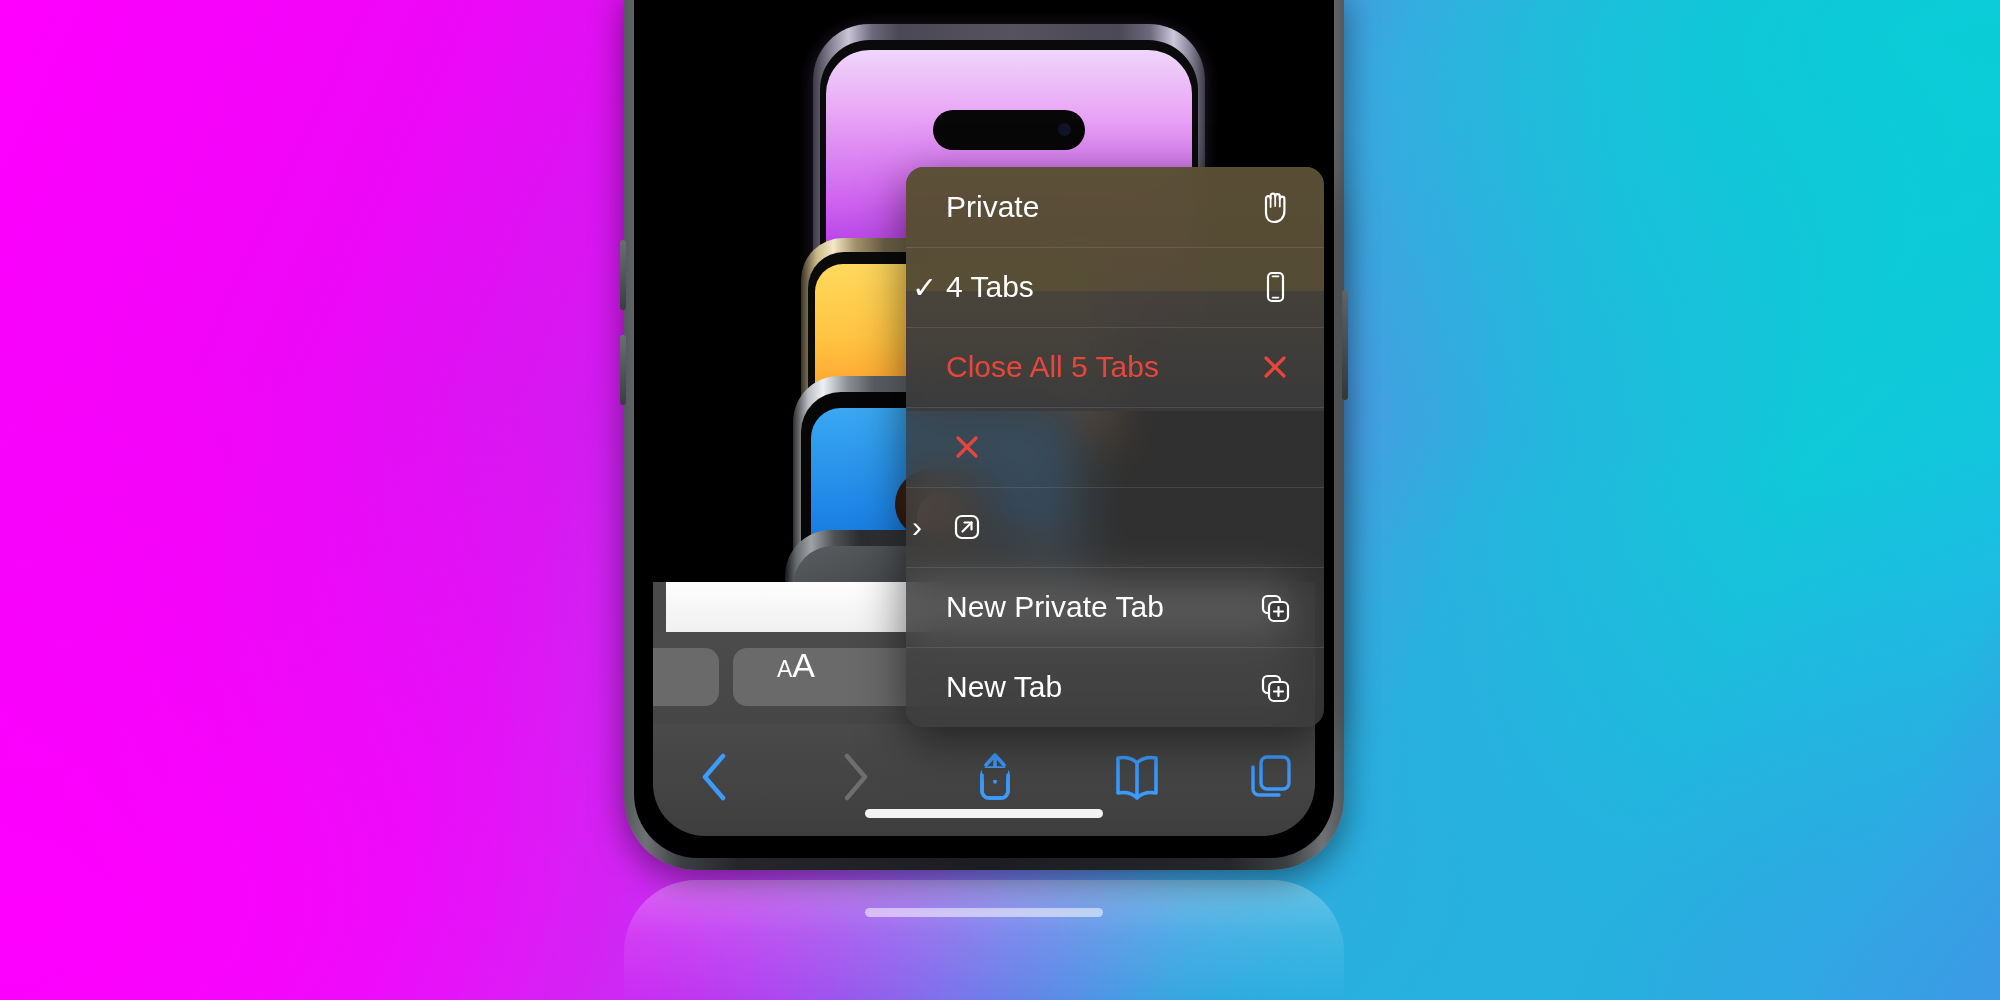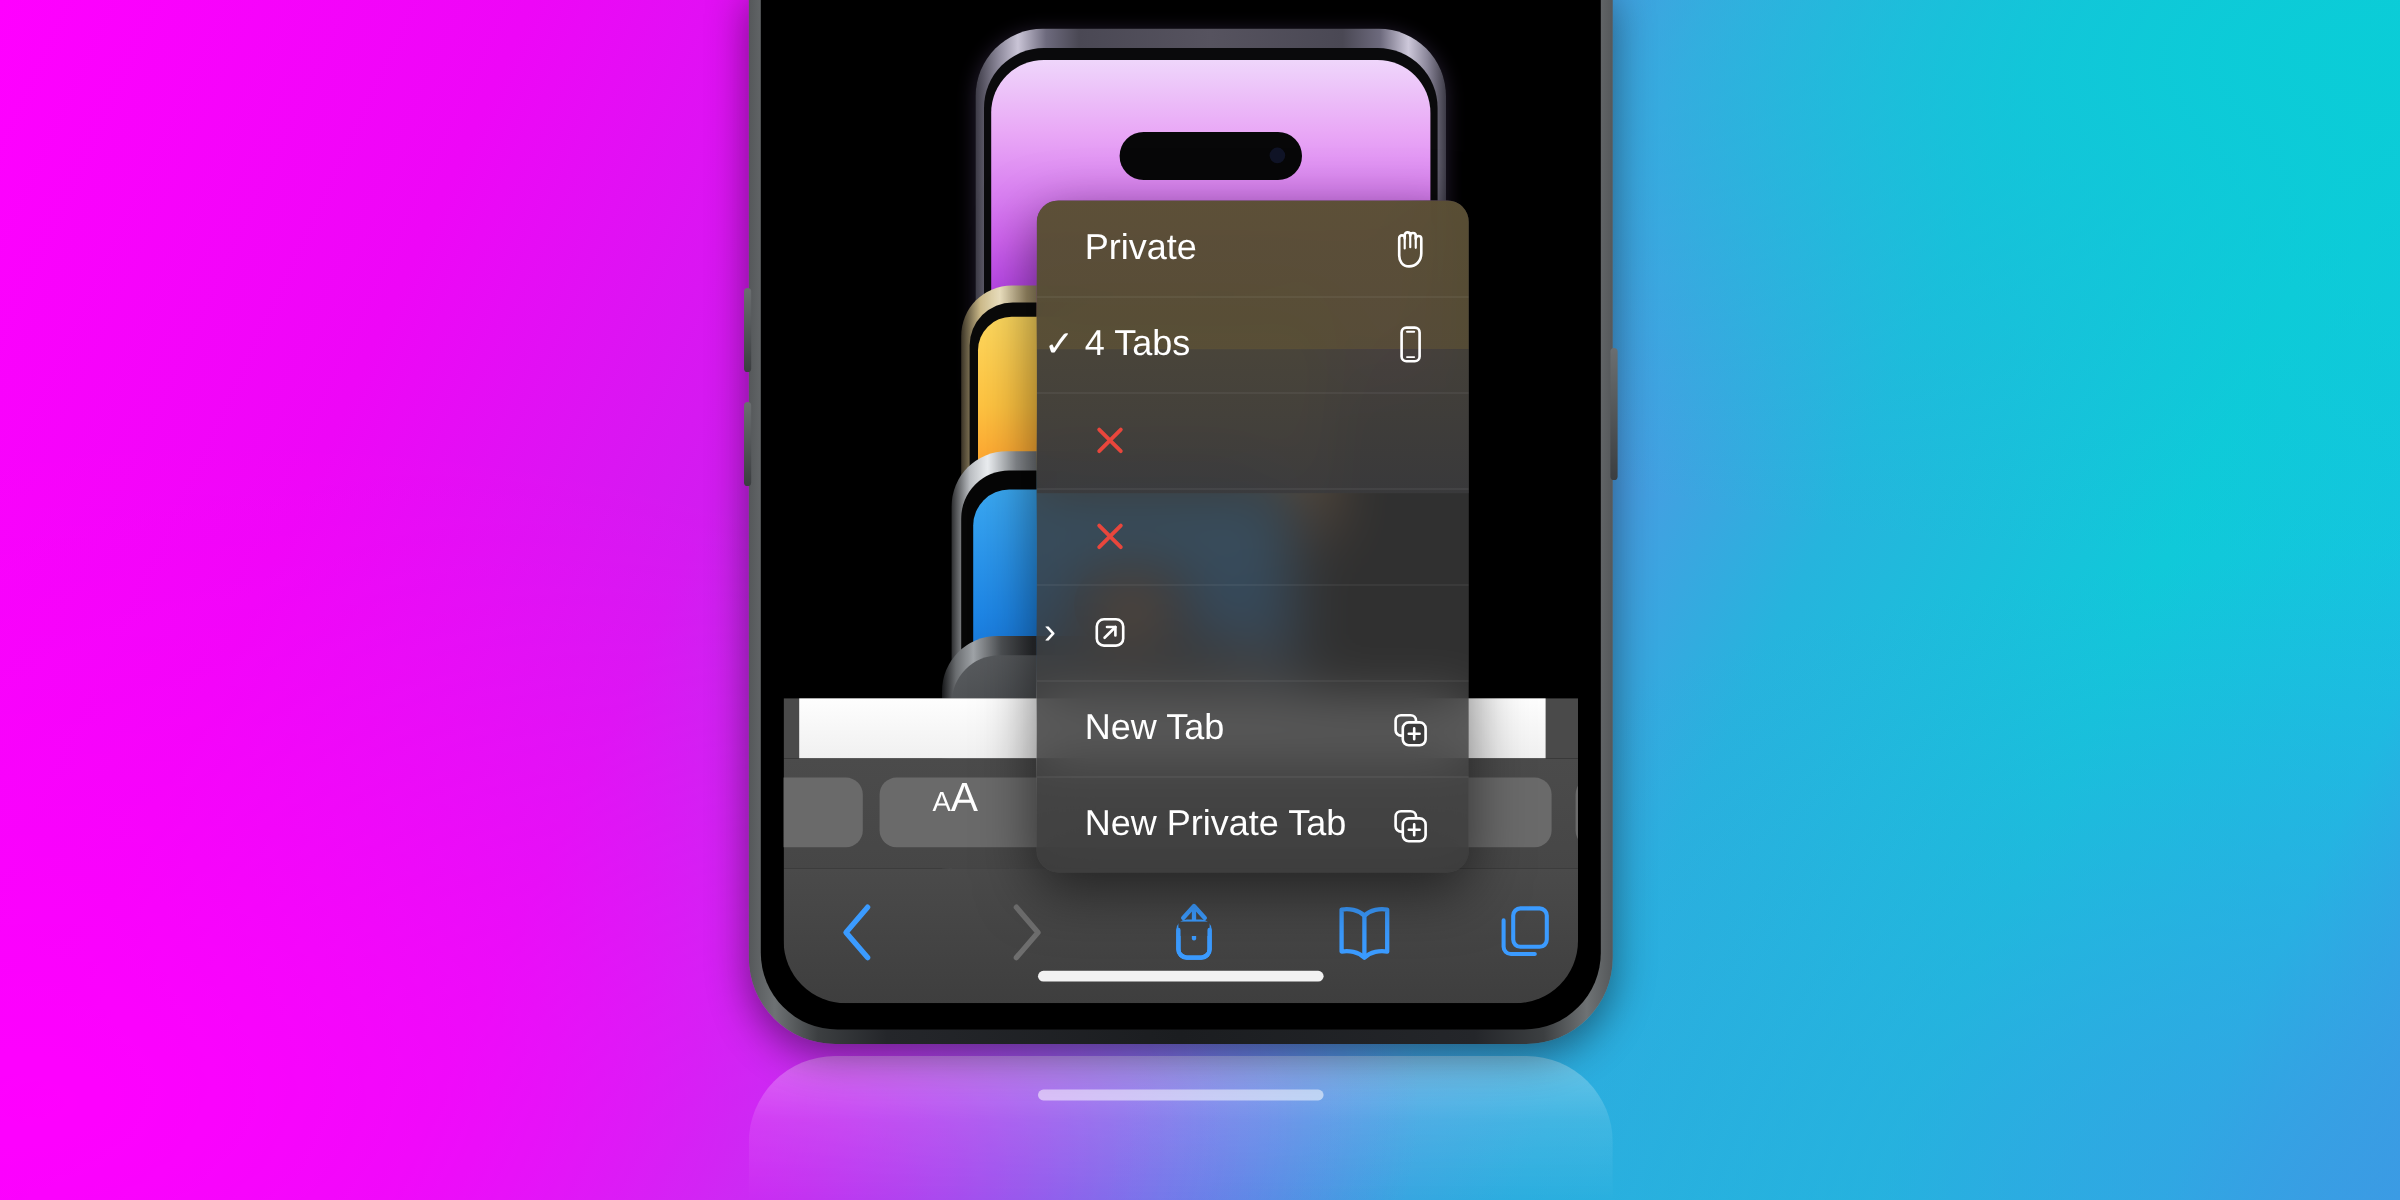--- a/index.html
+++ b/index.html
@@ -181,21 +181,21 @@
   #tb-tabs   { left:592px; }
 
   #home-indicator {
     position:absolute; left:50%; transform:translateX(-50%);
     bottom:18px; width:238px; height:9px; border-radius:5px;
     background:#f2f2f2;
   }
 
   
   #ctx-menu {
-    position:absolute; left:864px; top:167px; width:360px;
+    position:absolute; left:906px; top:167px; width:418px;
     border-radius:18px; overflow:hidden;
     background:rgba(58,58,58,.82);
     backdrop-filter:blur(22px);
     box-shadow:0 14px 48px rgba(0,0,0,.55);
     z-index:40;
   }
   #ctx-menu .tintA { position:absolute; left:0; top:0; right:0; height:124px;
     background:linear-gradient(180deg, rgba(92,80,52,.92) 0%, rgba(88,78,54,.9) 100%); }
   #ctx-menu .tintB { position:absolute; left:0; top:124px; right:0; height:120px;
     background:linear-gradient(180deg, rgba(70,66,58,.9) 0%, rgba(58,58,60,.9) 100%); }
@@ -347,20 +347,21 @@
       <svg width="34" height="36" viewBox="0 0 34 36">
         <rect x="10" y="4" width="15" height="28" rx="4" fill="none" stroke="#fff" stroke-width="2.2"></rect>
         <path d="M14.5 7.4 h6" stroke="#fff" stroke-width="1.6" stroke-linecap="round"></path>
         <path d="M14.5 28.6 h6" stroke="#fff" stroke-width="1.6" stroke-linecap="round"></path>
       </svg>
     </span>
   </div>
 
   <div class="ctx-item destructive">
     <span class="ctx-lead empty"></span>
+    <span class="ctx-label">Close All 5 Tabs</span>
     <span class="ctx-icon">
       <svg width="34" height="36" viewBox="0 0 34 36">
         <path d="M8 9 L26 27 M26 9 L8 27" stroke="#E8463C" stroke-width="3.2" stroke-linecap="round"></path>
       </svg>
     </span>
   </div>
 
   <div class="ctx-item destructive">
     <span class="ctx-lead empty"></span>
     <span class="ctx-icon">
@@ -376,33 +377,33 @@
       <svg width="34" height="36" viewBox="0 0 34 36">
         <rect x="6" y="7" width="22" height="22" rx="6" fill="none" stroke="#fff" stroke-width="2.2"></rect>
         <path d="M12.5 22.5 L21.5 13.5" stroke="#fff" stroke-width="2.2" stroke-linecap="round"></path>
         <path d="M14.5 13.5 H21.5 V20.5" fill="none" stroke="#fff" stroke-width="2.2" stroke-linecap="round" stroke-linejoin="round"></path>
       </svg>
     </span>
   </div>
 
   <div class="ctx-item">
     <span class="ctx-lead empty"></span>
-    <span class="ctx-label">New Tab</span>
+    <span class="ctx-label">New Private Tab</span>
     <span class="ctx-icon">
       <svg width="34" height="36" viewBox="0 0 34 36">
         <rect x="5" y="7" width="17" height="17" rx="4.5" fill="none" stroke="#fff" stroke-width="2.2"></rect>
         <rect x="11" y="13" width="19" height="19" rx="5" fill="#3a3a3a" stroke="#fff" stroke-width="2.2"></rect>
         <path d="M20.5 18 V27 M16 22.5 H25" stroke="#fff" stroke-width="2.2" stroke-linecap="round"></path>
       </svg>
     </span>
   </div>
 
   <div class="ctx-item">
     <span class="ctx-lead empty"></span>
-    <span class="ctx-label">New Private Tab</span>
+    <span class="ctx-label">New Tab</span>
     <span class="ctx-icon">
       <svg width="34" height="36" viewBox="0 0 34 36">
         <rect x="5" y="7" width="17" height="17" rx="4.5" fill="none" stroke="#fff" stroke-width="2.2"></rect>
         <rect x="11" y="13" width="19" height="19" rx="5" fill="#3a3a3a" stroke="#fff" stroke-width="2.2"></rect>
         <path d="M20.5 18 V27 M16 22.5 H25" stroke="#fff" stroke-width="2.2" stroke-linecap="round"></path>
       </svg>
     </span>
   </div>
 </div>
 

